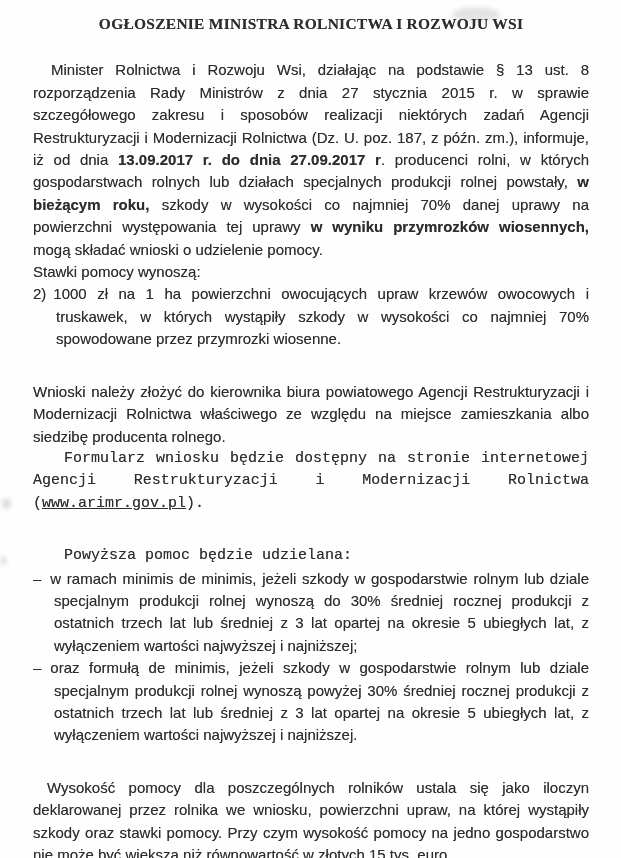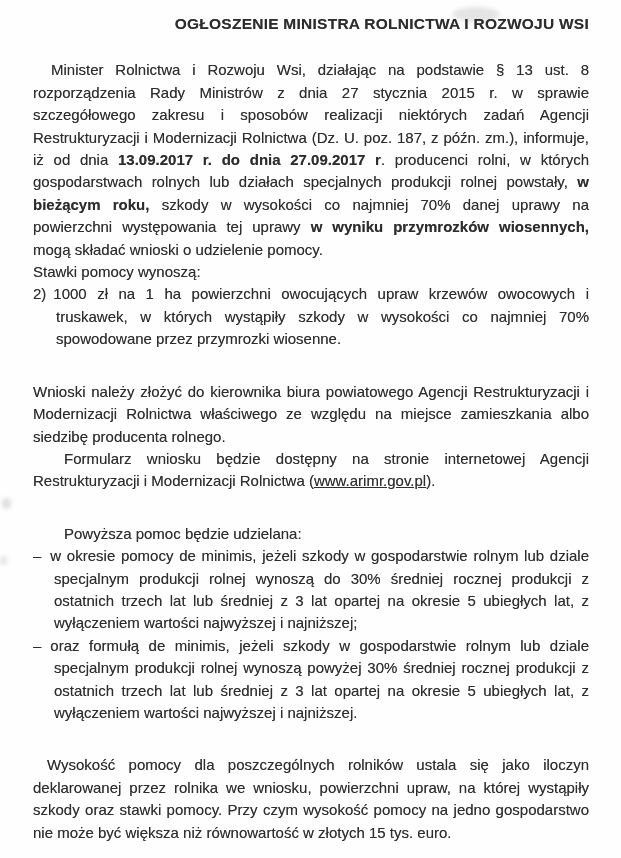--- a/index.html
+++ b/index.html
@@ -20,26 +20,27 @@
     line-height:22.4px;
     color:#2d2d2d;
     text-align:justify;
     text-shadow:0 0 0.5px rgba(45,45,45,0.55);
   }
   .title{
     font-size:15.5px;
     font-weight:bold;
     letter-spacing:0.25px;
     margin:0 0 24px 0;
-    text-align:right;
+    text-align:center;
+    font-family:Liberation Serif, serif;
   }
   .para{margin:0;}
   .indent-sm{text-indent:18px;}
   .indent-sm2{text-indent:14px;}
-  .indent-lg{text-indent:31px;}
+  .indent-lg{text-indent:31px;font-family:Liberation Mono, monospace;}
   .gap-top{margin-top:30px;}
   .hang{
     margin:0;
     padding-left:23px;
     text-indent:-23px;
     text-align:justify;
   }
   .hang .marker{padding-right:7px;}
   .hang.dash{padding-left:21px;text-indent:-21px;}
   .hang.dash .marker{padding-right:9px;}
@@ -74,21 +75,21 @@
       <span class="marker">2)</span><span><span>1000 zł na 1 ha powierzchni owocujących upraw krzewów owocowych i truskawek, w których wystąpiły szkody w wysokości co najmniej 70% spowodowane przez przymrozki wiosenne.</span></span>
     </div>
 
     <p class="para gap-top"><span>Wnioski należy złożyć do kierownika biura powiatowego Agencji Restrukturyzacji i Modernizacji Rolnictwa właściwego ze względu na miejsce zamieszkania albo siedzibę producenta rolnego.</span></p>
 
     <p class="para indent-lg"><span>Formularz wniosku będzie dostępny na stronie internetowej Agencji Restrukturyzacji i Modernizacji Rolnictwa (</span><span class="run-u">www.arimr.gov.pl</span><span>).</span></p>
 
     <p class="para gap-top indent-lg">Powyższa pomoc będzie udzielana:</p>
 
     <div class="hang dash">
-      <span class="marker">–</span><span><span>w okresie pomocy </span><span class="run-i">de minimis</span><span>, jeżeli szkody w gospodarstwie rolnym lub dziale specjalnym produkcji rolnej wynoszą do 30% średniej rocznej produkcji z ostatnich trzech lat lub średniej z 3 lat opartej na okresie 5 ubiegłych lat, z wyłączeniem wartości najwyższej i najniższej;</span></span>
+      <span class="marker">–</span><span><span>w ramach minimis </span><span class="run-i">de minimis</span><span>, jeżeli szkody w gospodarstwie rolnym lub dziale specjalnym produkcji rolnej wynoszą do 30% średniej rocznej produkcji z ostatnich trzech lat lub średniej z 3 lat opartej na okresie 5 ubiegłych lat, z wyłączeniem wartości najwyższej i najniższej;</span></span>
     </div>
 
     <div class="hang dash">
       <span class="marker">–</span><span><span>oraz formułą </span><span class="run-i">de minimis</span><span>,  jeżeli szkody w gospodarstwie rolnym lub dziale specjalnym produkcji rolnej wynoszą powyżej 30% średniej rocznej produkcji z ostatnich trzech lat lub średniej z 3 lat opartej na okresie 5 ubiegłych lat, z wyłączeniem wartości najwyższej i najniższej.</span></span>
     </div>
 
     <p class="para gap-top indent-sm2"><span>Wysokość pomocy dla poszczególnych rolników ustala się jako iloczyn deklarowanej przez rolnika we wniosku, powierzchni upraw, na której wystąpiły szkody oraz stawki pomocy. Przy czym wysokość pomocy na jedno gospodarstwo nie może być większa niż równowartość w złotych 15 tys. euro.</span></p>
 
   </div>
 </div>

